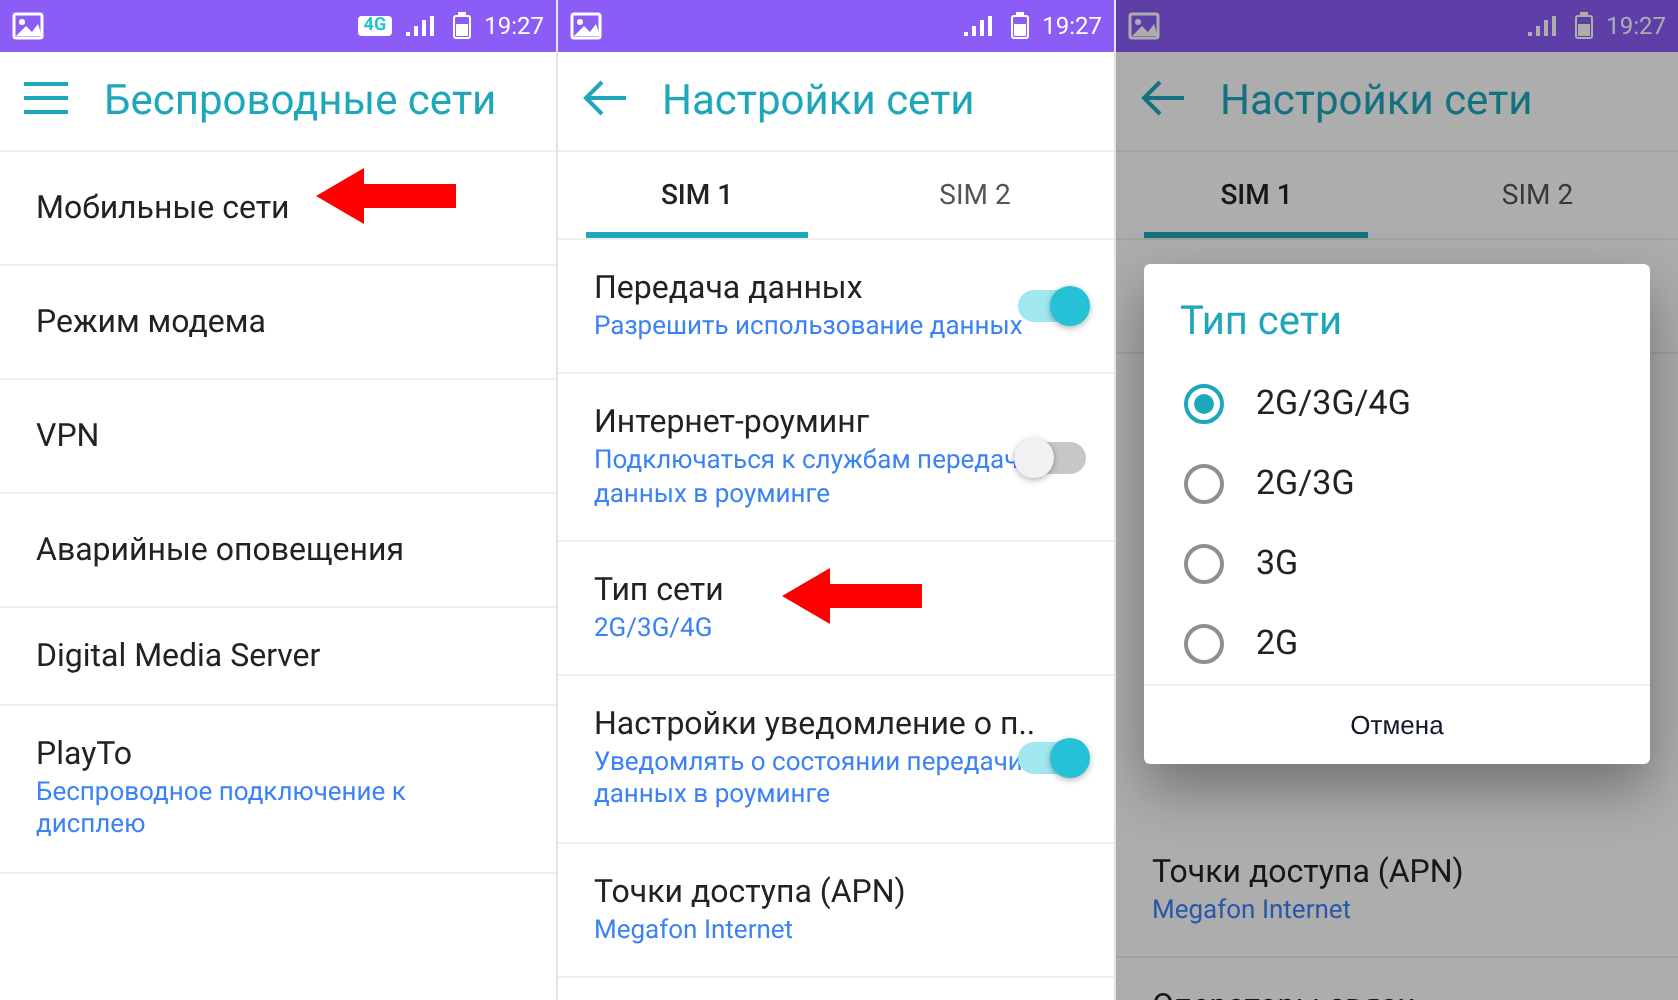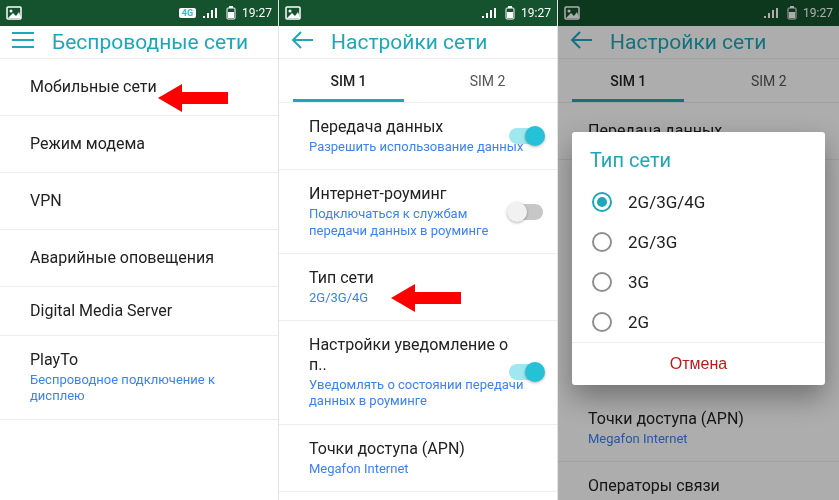--- a/index.html
+++ b/index.html
@@ -13,34 +13,34 @@
     color: #333;
   }
   .screen { position: relative; border-right: 1px solid #e4e4e4; overflow: hidden; flex: none; }
   .s1 { width: 279px; }
   .s2 { width: 279px; }
   .s3 { width: 281px; border-right: none; }
 
   
   .status {
     height: 26px;
-    background: #14532d;
+    background: #8b5cf6;
     color: #fff;
     display: flex;
     align-items: center;
     font-size: 12px;
     padding: 0 6px;
   }
   .status .left  { display:flex; align-items:center; gap:3px; }
   .status .right { margin-left:auto; display:flex; align-items:center; gap:6px; }
   .status svg { display:block; }
 
   
   .header {
-    height: 33px;
+    height: 50px;
     display:flex;
     align-items:center;
     padding: 0 12px;
     gap: 18px;
     border-bottom: 1px solid #eee;
   }
   .header .icon svg path { stroke:#1ea7bb; }
   .header .title {
     color:#1ea7bb;
     font-size: 21px;
@@ -66,21 +66,21 @@
   .tab.active { color:#222; font-weight:500;justify-content:center; }
   .tab.active::after {
     content:"";
     position:absolute;
     bottom:0; left:10%; width:80%; height:3px;
     background:#1ea7bb;
   }
 
   
   .row {
-    padding: 14px 30px;
+    padding: 14px 18px;
     border-bottom:1px solid #eee;
     display:flex;
     flex-direction:column;
     justify-content:center;
     position:relative;
   }
   .row .label { font-size:16px; color:#222; line-height:1.25; }
   .row .sub   { font-size:13px; color:#3b82f6; line-height:1.25; padding-top:2px; }
   .oneLine .label { padding:4px 0; }
 
@@ -135,21 +135,21 @@
   }
   .radio.sel{ border-color:#1ea7bb; }
   .radio.sel::after{ content:""; width:10px; height:10px; border-radius:50%; background:#1ea7bb; }
   .dlg-actions{
     border-top:1px solid #eee;
     display:flex; justify-content:center;
     padding:12px 0;
   }
   .dlg-actions button{
     border:none; background:none;
-    color:#b91c1c; font-size:16px; font-weight:500;
+    color:#0f172a; font-size:13px; font-weight:500;
     cursor:pointer;
   }
 
   
   .s3 .base { filter: none; }
 </style>
 </head>
 <body>
 
 <div class="screen s1">

